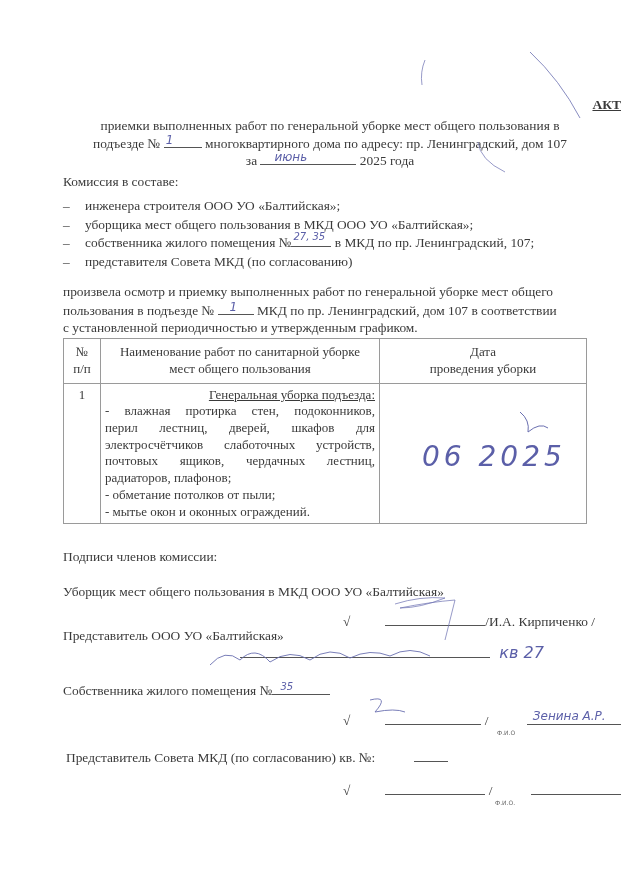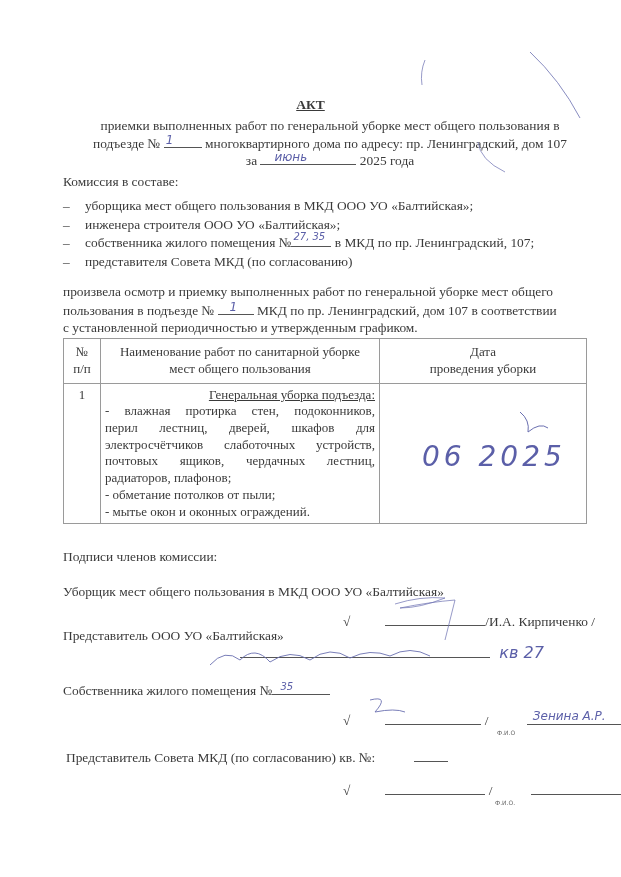--- a/index.html
+++ b/index.html
@@ -2,21 +2,21 @@
 <html><head>
 <meta charset="utf-8">
 <style>
   html, body { margin: 0; padding: 0; background: #ffffff; }
   body {
     width: 621px; height: 877px; position: relative; overflow: hidden;
     font-family: "Liberation Serif", "DejaVu Serif", serif;
     color: #3a3a3a; font-size: 13.4px;
   }
   .abs { position: absolute; white-space: nowrap; }
-  .title { left: 0; width: 621px; top: 97px; text-align: center; font-weight: bold; text-decoration: underline; font-size: 13.5px; }
+  .title { left: 0; width: 621px; top: 97px; text-align: right; font-weight: bold; text-decoration: underline; font-size: 13.5px; }
   .center { left: 40px; width: 580px; text-align: center; }
   .hw { color: #5b5fa8; font-family: "DejaVu Sans", sans-serif; font-style: italic; font-size: 12px; }
   .blank { display: inline-block; border-bottom: 1px solid #555; vertical-align: baseline; position: relative; height: 12px; }
   .blank .hw { position: absolute; left: 2px; bottom: 0px; }
   ul.commission { position: absolute; left: 63px; top: 197px; margin: 0; padding: 0; list-style: none; }
   ul.commission li { height: 18.5px; line-height: 18px; white-space: nowrap; }
   ul.commission li .dash { display: inline-block; width: 22px; }
   table.works {
     position: absolute; left: 63px; top: 338px; width: 524px;
     border-collapse: collapse; font-size: 13px;
@@ -46,22 +46,22 @@
   <span>многоквартирного дома по адресу: пр. Ленинградский, дом 107</span>
 </div>
 <div class="abs center" style="top:152px;">
   <span>за</span>
   <span class="blank" style="width:96px;"><span class="hw" style="left:14px;">июнь</span></span>
   <span>2025 года</span>
 </div>
 
 <div class="abs" style="left:63px; top:174px;">Комиссия в составе:</div>
 <ul class="commission">
+  <li><span class="dash">–</span><span>инженера строителя ООО УО «Балтийская»;</span></li>
   <li><span class="dash">–</span><span>уборщика мест общего пользования в МКД ООО УО «Балтийская»;</span></li>
-  <li><span class="dash">–</span><span>инженера строителя ООО УО «Балтийская»;</span></li>
   <li><span class="dash">–</span><span>собственника жилого помещения №</span><span class="blank" style="width:40px;"><span class="hw" style="font-size:10px;">27, 35</span></span> <span>в МКД по пр. Ленинградский, 107;</span></li>
   <li><span class="dash">–</span><span>представителя Совета МКД (по согласованию)</span></li>
 </ul>
 
 <div class="abs" style="left:63px; top:284px;">произвела осмотр и приемку выполненных работ по генеральной уборке мест общего</div>
 <div class="abs" style="left:63px; top:302px;">
   <span>пользования в подъезде №</span>
   <span class="blank" style="width:36px;"><span class="hw" style="left:12px;">1</span></span>
   <span>МКД по пр. Ленинградский, дом 107 в соответствии</span>
 </div>

